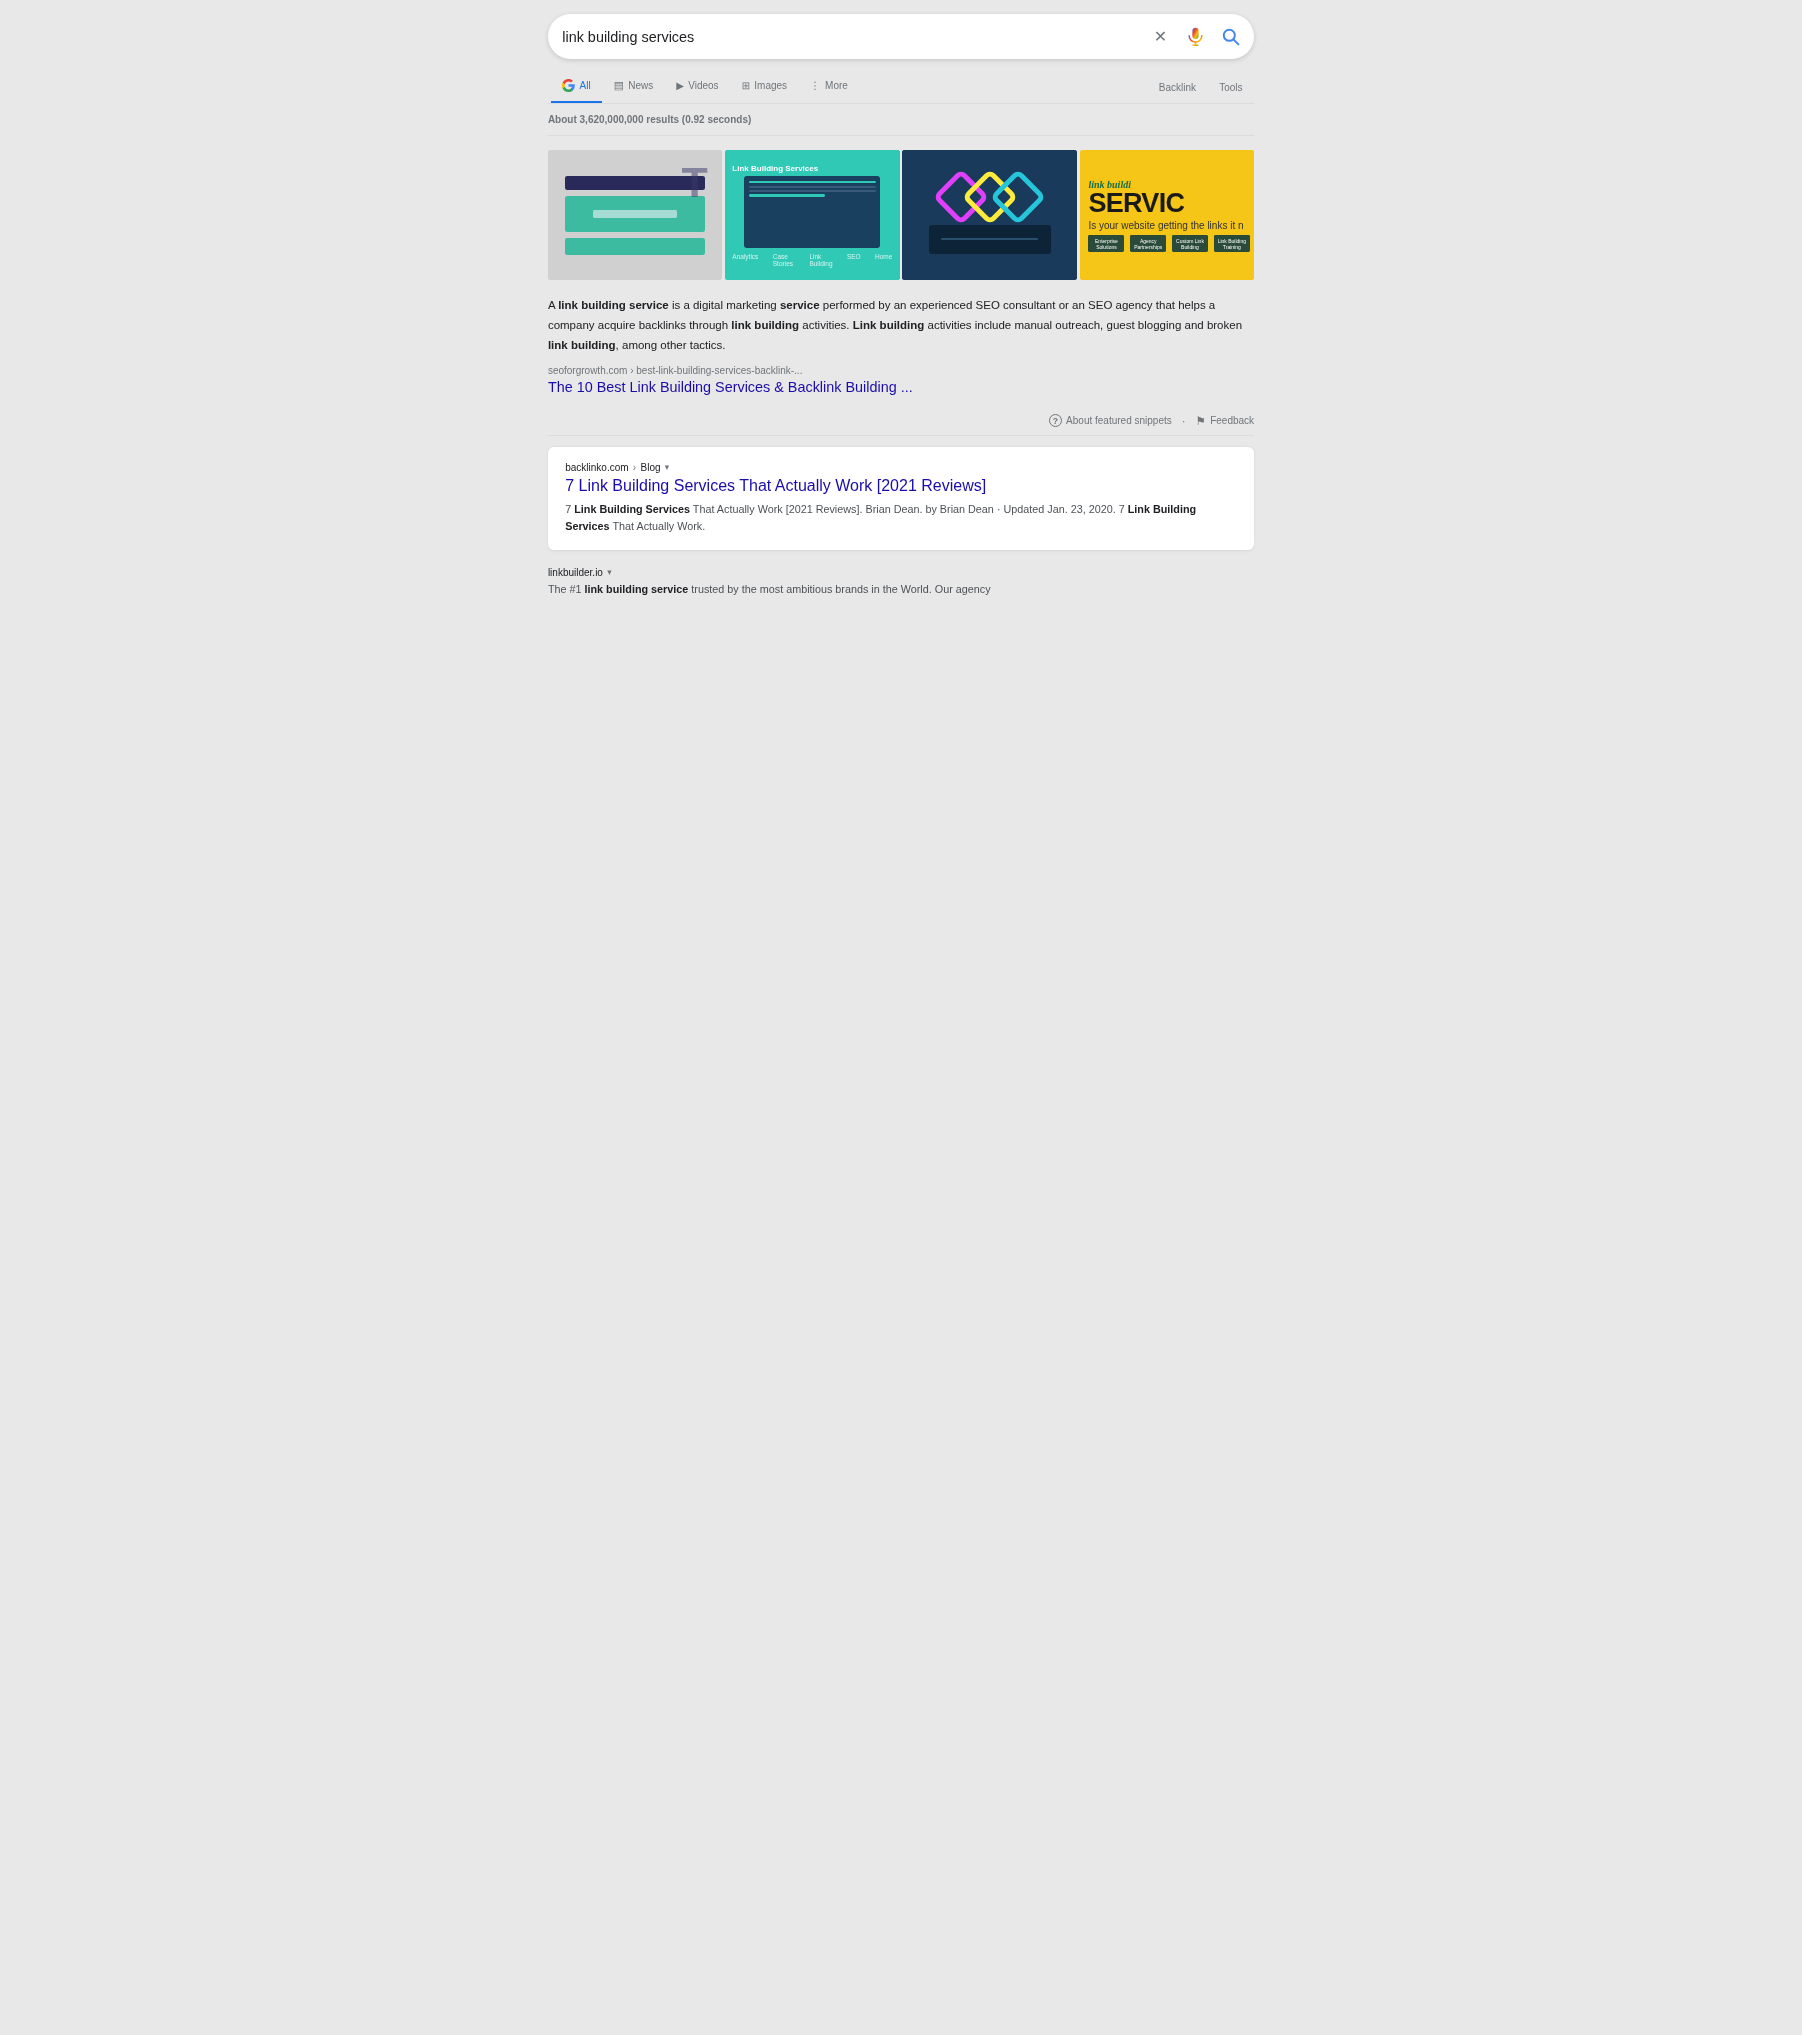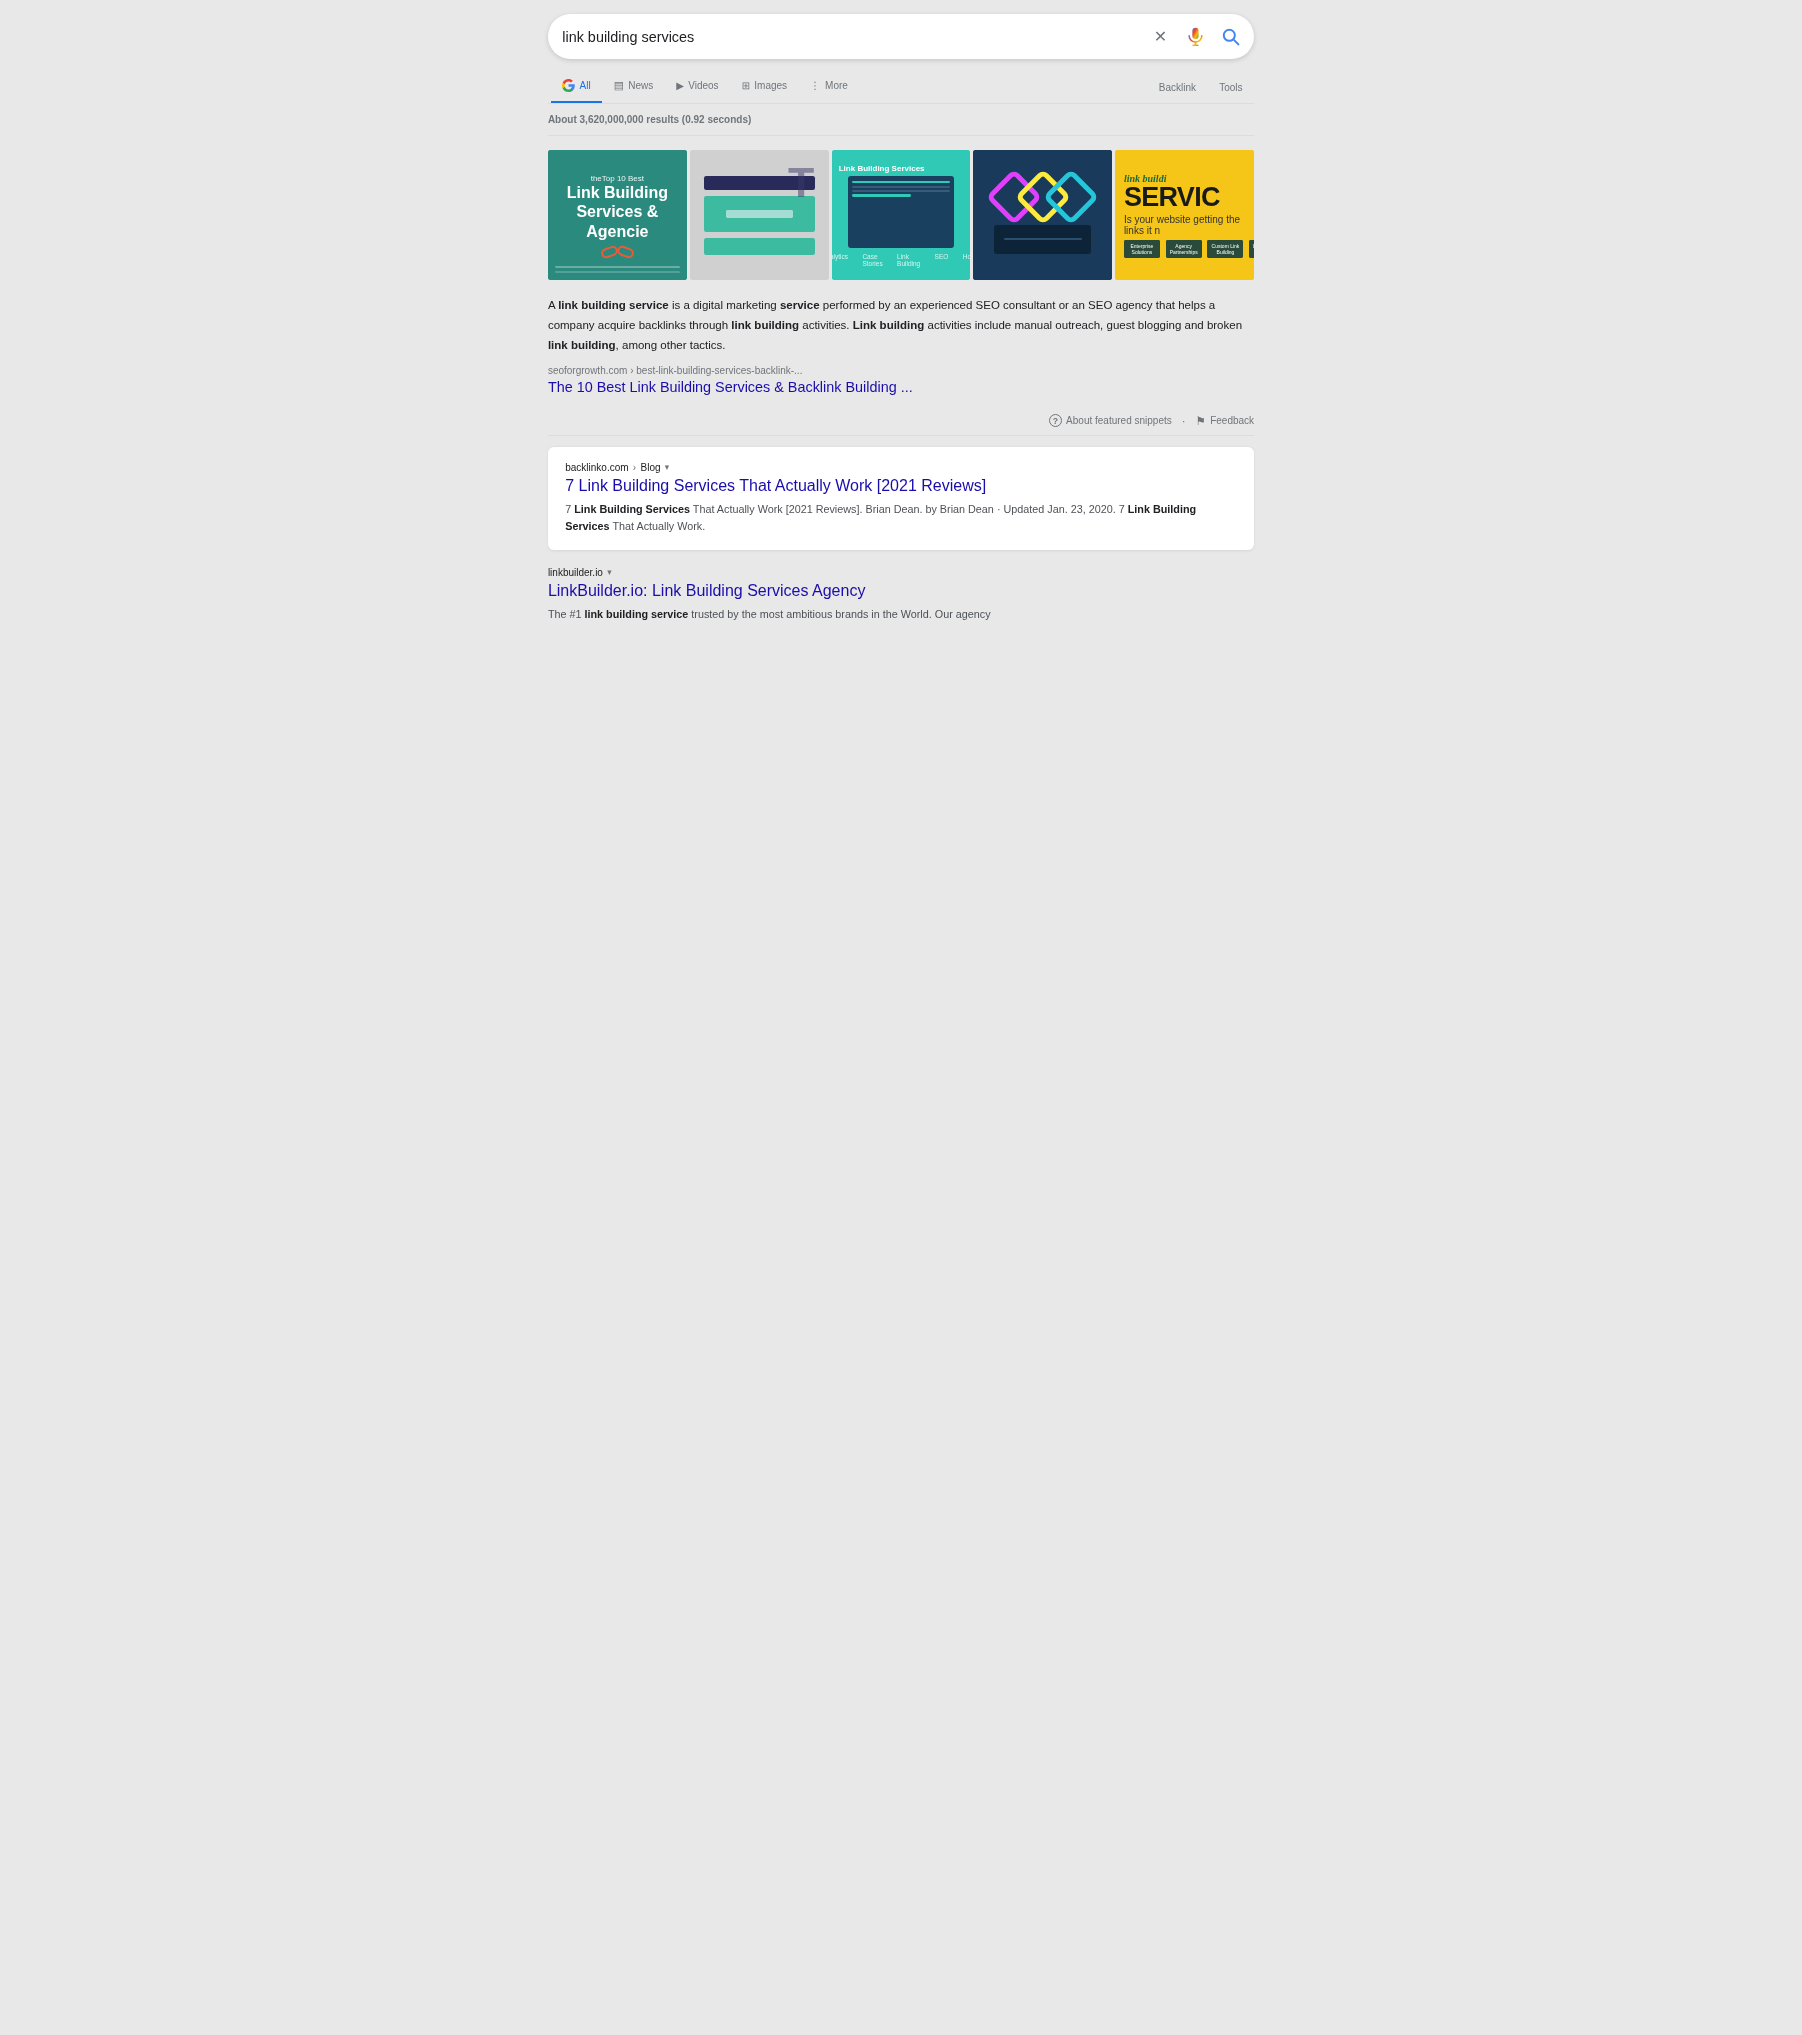--- a/index.html
+++ b/index.html
@@ -320,37 +320,20 @@
       <button class="nav-right-btn">Tools</button>
     </div>
   </div>
 
   <div class="results-count">
     <span>About 3,620,000,000 results (0.92 seconds)</span>
   </div>
 
   <div class="image-strip">
 
-    <div class="image-strip-item img1">
-      <div class="img-placeholder img1">
-        <div class="img1-inner">
-          <div class="small">theTop 10 Best</div>
-          <div class="big">Link Building<br>Services &amp; Agencie</div>
-          <div class="img1-chain">
-            <div class="chain-link" style="transform:rotate(-20deg);"></div>
-            <div class="chain-link" style="transform:rotate(20deg); margin-left:-4.3px;"></div>
-          </div>
-        </div>
-
-        <div style="position:absolute;bottom:7.2px;left:7.2px;right:7.2px;">
-          <div style="height:2.2px;background:rgba(255,255,255,0.3);border-radius:1.4px;margin-bottom:2.9px;"></div>
-          <div style="height:2.2px;background:rgba(255,255,255,0.2);border-radius:1.4px;"></div>
-        </div>
-      </div>
-    </div>
 
     <div class="image-strip-item" style="background:#e0e0e0;">
       <div class="img-placeholder" style="background:#d0d0d0; flex-direction:column; gap:5.8px;">
 
         <div style="width:80%;height:14.4px;background:#2a2a5a;border-radius:2.2px;"></div>
 
         <div style="width:80%;height:36px;background:#3dbba0;border-radius:2.2px;display:flex;align-items:center;justify-content:center;">
           <div style="width:60%;height:8.7px;background:#a5ddd5;border-radius:1.4px;"></div>
         </div>
         <div style="width:80%;height:17.3px;background:#3dbba0;border-radius:2.2px;"></div>
@@ -450,20 +433,19 @@
     <div class="result-desc">
       7 <b>Link Building Services</b> That Actually Work [2021 Reviews]. Brian Dean. by Brian Dean · Updated Jan. 23, 2020. 7 <b>Link Building Services</b> That Actually Work.
     </div>
   </div>
 
   <div class="result-plain">
     <div class="result-domain">
       <span>linkbuilder.io</span>
       <span class="dropdown-arrow">▾</span>
     </div>
-    <a class="result-title" href="#">LinkBuilder.io: Link Building Services Agency</a>
     <div class="result-desc">
       The #1 <b>link building service</b> trusted by the most ambitious brands in the World. Our agency
     </div>
   </div>
 
 </div>
 
 
 </body></html>

